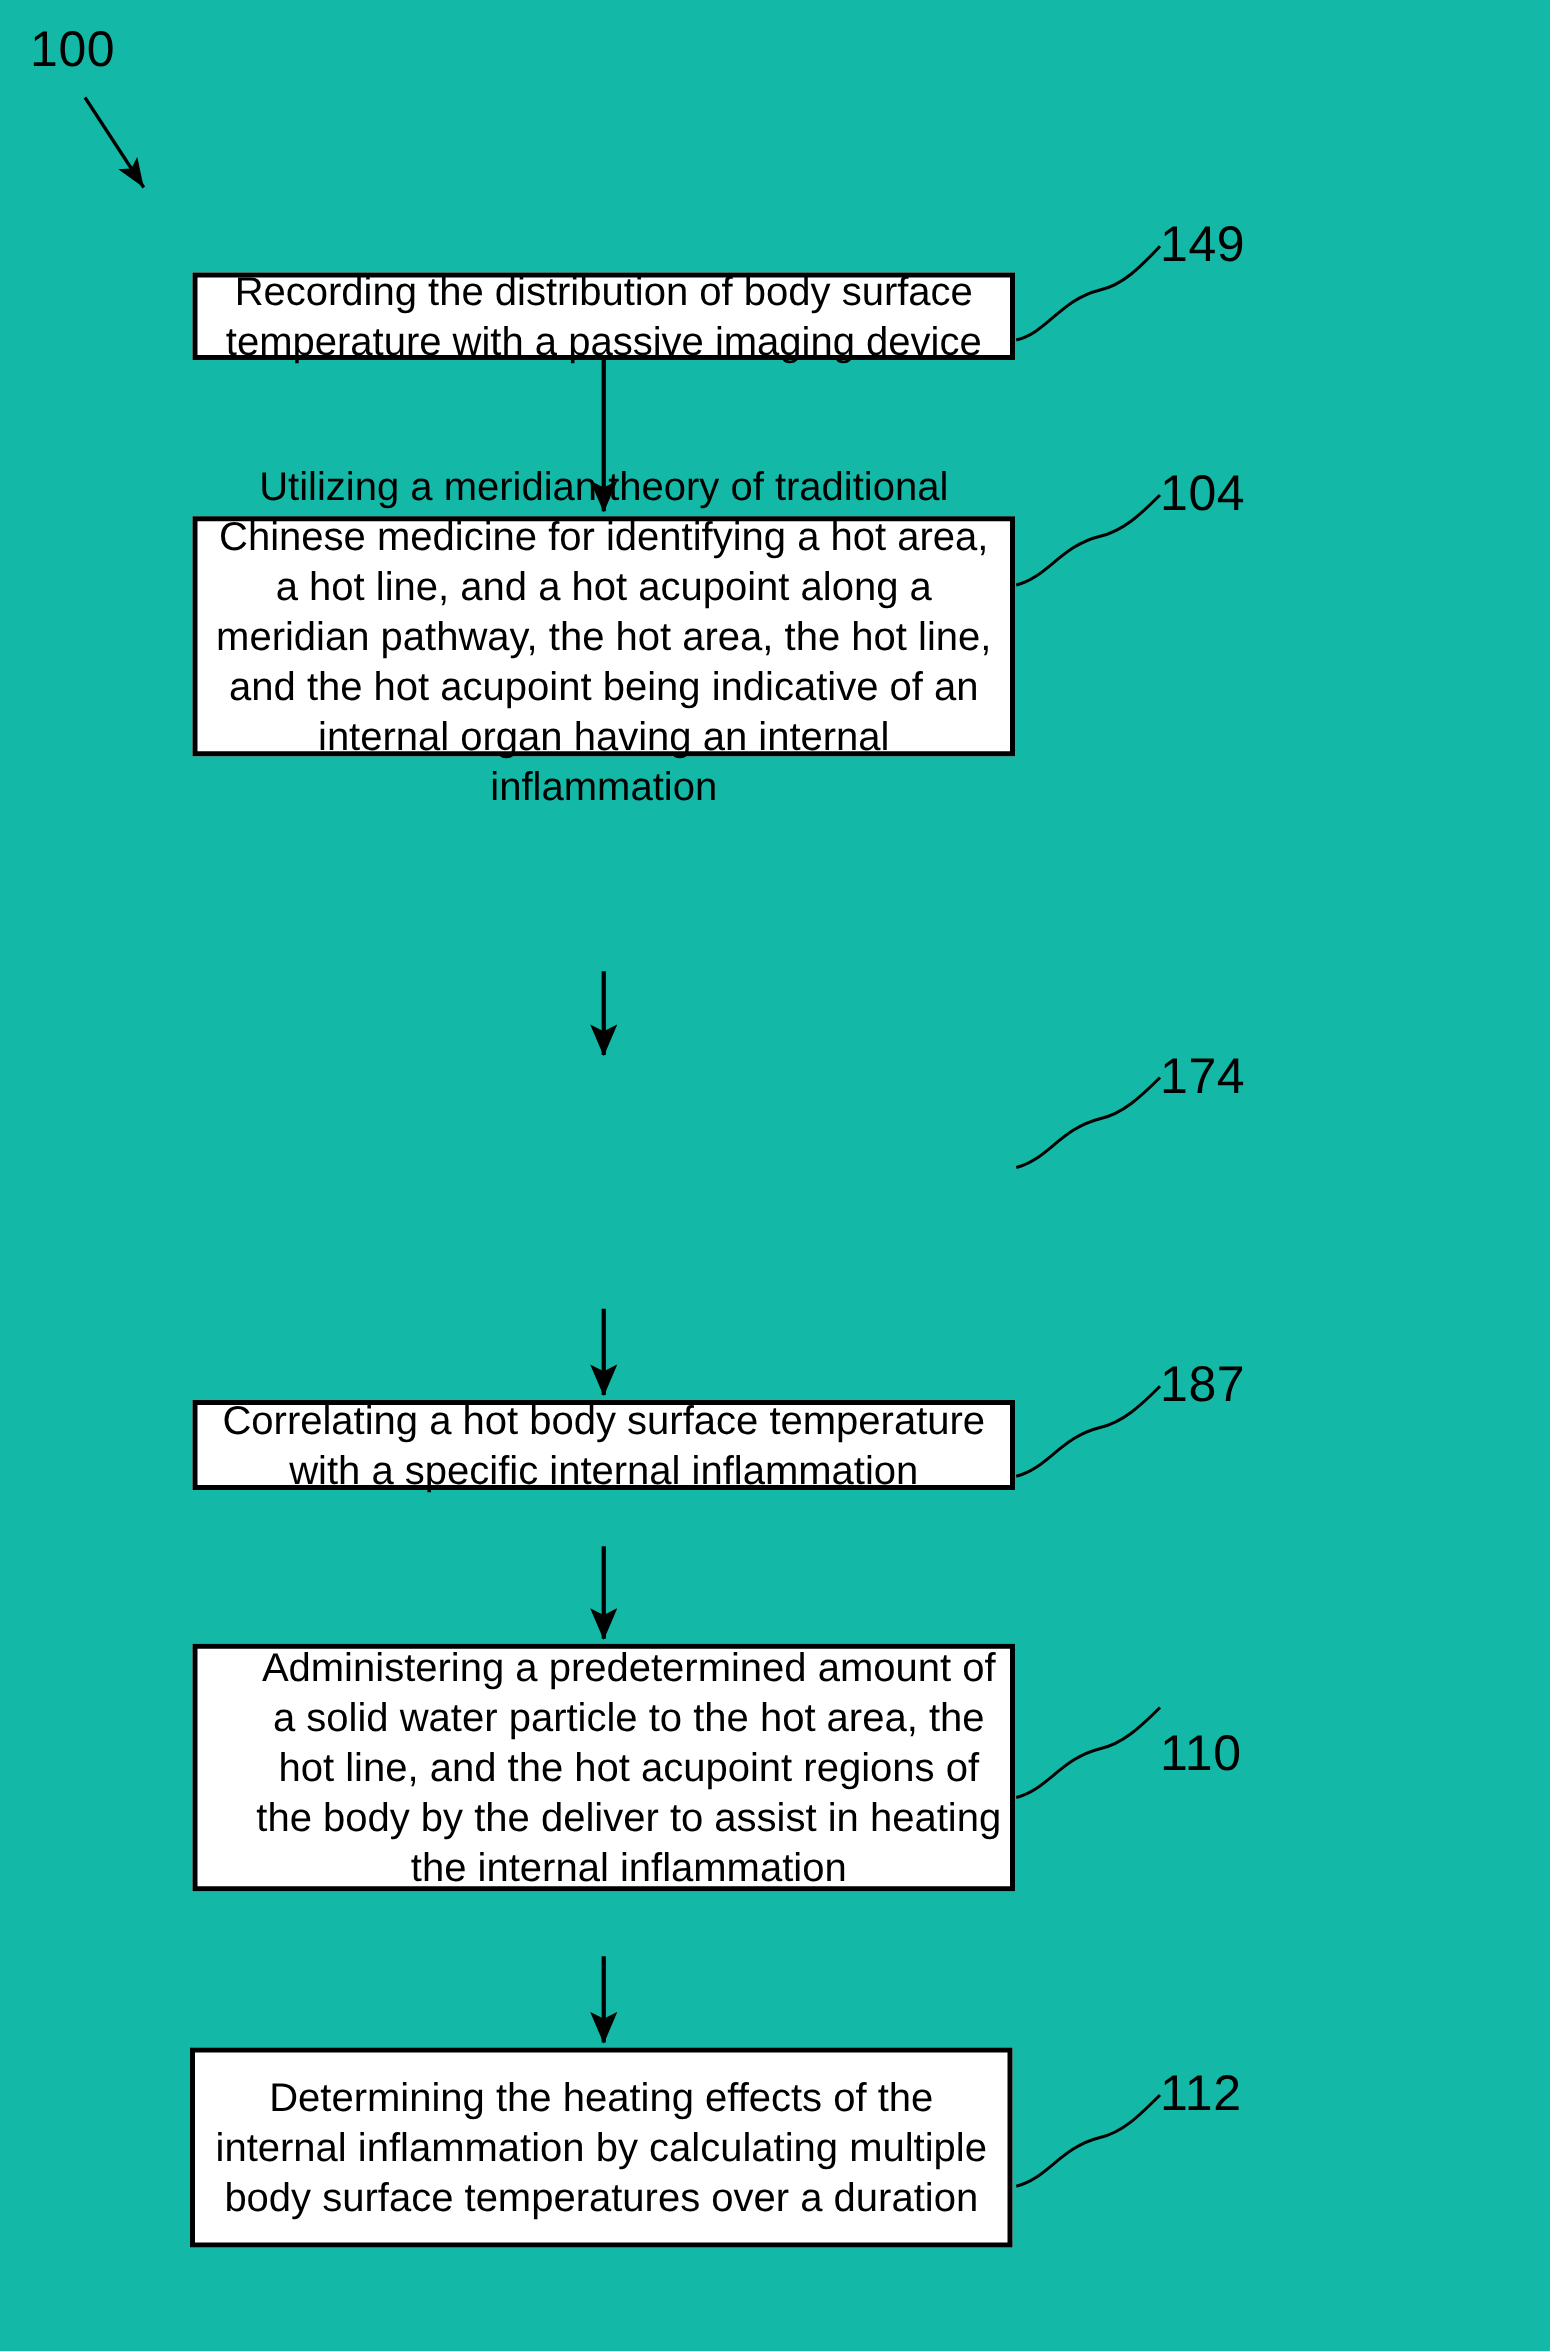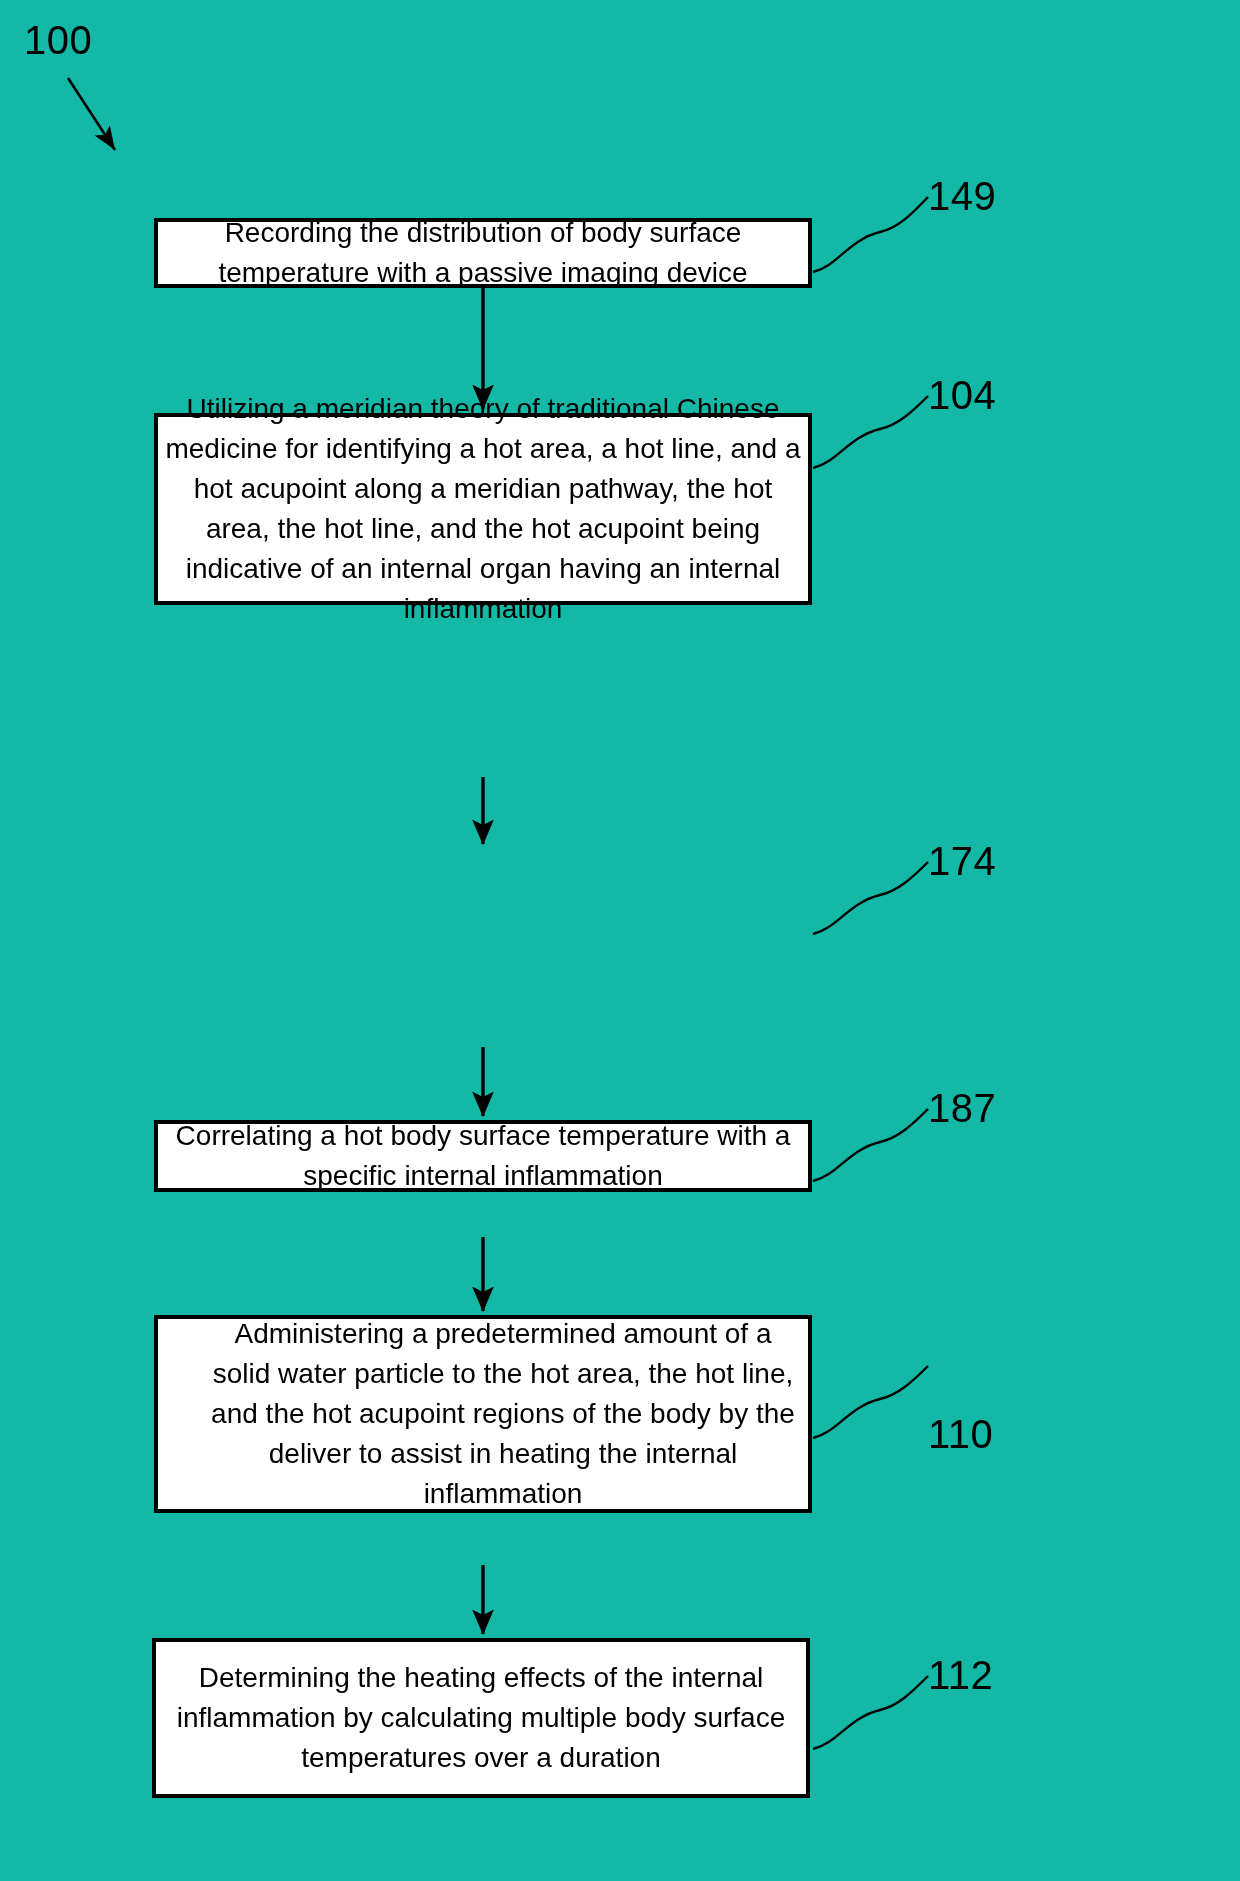--- a/index.html
+++ b/index.html
@@ -44,21 +44,21 @@
     position: absolute;
     box-sizing: border-box;
     border: 4px solid #000000;
     background: #ffffff;
     display: flex;
     align-items: center;
     justify-content: center;
     text-align: center;
   }
   .step-text {
-    font-size: 28px;
+    font-size: 32px;
     line-height: 40px;
     padding: 0 4px;
     color: #000;
     white-space: pre-line;
   }
 </style>
 </head>
 <body>
 
 <div id="page">
@@ -128,20 +128,20 @@
   <div class="ref-label" style="left:928px; top:841px;">174</div>
 
   <div class="step-box" style="left:154px; top:1120px; width:658px; height:72px;">
     <div class="step-text">Correlating a hot body surface temperature with a specific internal inflammation</div>
   </div>
   <div class="ref-label" style="left:928px; top:1088px;">187</div>
 
   <div class="step-box" style="left:154px; top:1315px; width:658px; height:198px;padding-left:40px;">
     <div class="step-text">Administering a predetermined amount of a solid water particle to the hot area, the hot line, and the hot acupoint regions of the body by the deliver to assist in heating the internal inflammation</div>
   </div>
-  <div class="ref-label" style="left:928px; top:1414px;text-align:center;">110</div>
+  <div class="ref-label" style="left:928px; top:1383px;text-align:center;">110</div>
 
   <div class="step-box" style="left:152px; top:1638px; width:658px; height:160px;">
     <div class="step-text">Determining the heating effects of the internal inflammation by calculating multiple body surface temperatures over a duration</div>
   </div>
   <div class="ref-label" style="left:928px; top:1655px;">112</div>
 
 </div>
 
 </body></html>

